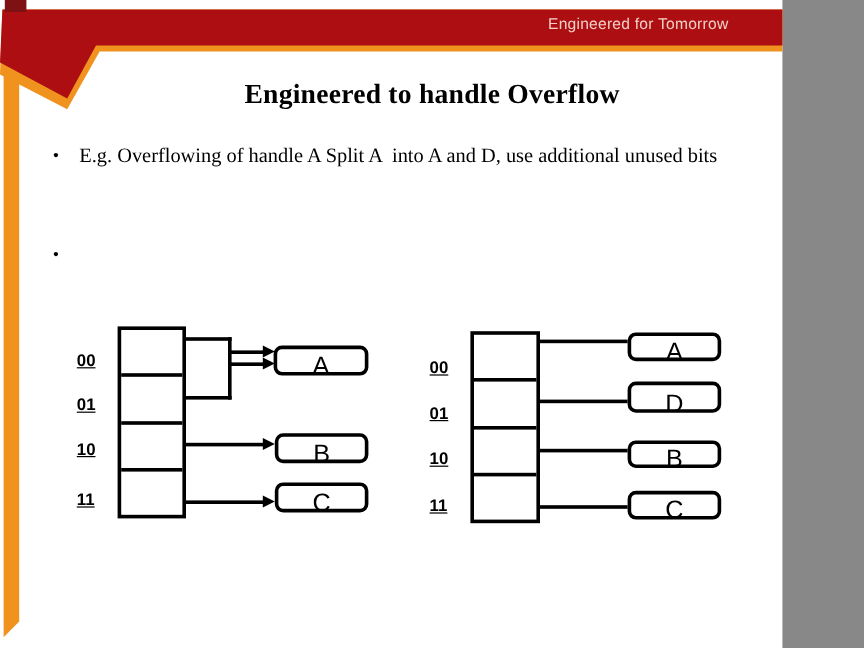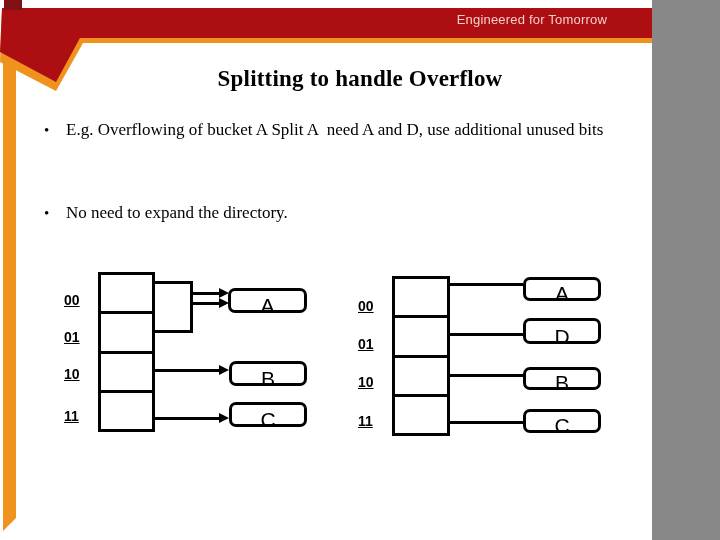--- a/index.html
+++ b/index.html
@@ -68,29 +68,28 @@
 
   <svg class="hdr-svg" viewBox="0 0 720 540" xmlns="http://www.w3.org/2000/svg">
     <polygon points="3,42 16,42 16,518 3,531" style="fill:var(--accent-orange)"></polygon>
     <polygon points="2,8 720,8 720,43 83,43 56,91 0,62" style="fill:var(--accent-orange)"></polygon>
     <polygon points="2,8 720,8 720,38 80,38 56,82 0,52" style="fill:var(--banner-red)"></polygon>
     <rect x="4" y="0" width="18" height="10" style="fill:var(--banner-dark-red)"></rect>
   </svg>
 
   <div class="tagline">Engineered for Tomorrow</div>
 
-  <div class="title">Splitting to handle Overflow</div>
+  <div class="title">Engineered to handle Overflow</div>
 
   <div class="bullet-row b1">
     <span class="dot">•</span>
-    <span class="btxt">E.g. Overflowing of bucket A Split A  need A and D, use additional unused bits</span>
+    <span class="btxt">E.g. Overflowing of handle A Split A  into A and D, use additional unused bits</span>
   </div>
   <div class="bullet-row b2">
     <span class="dot">•</span>
-    <span class="btxt">No need to expand the directory.</span>
   </div>
 
   <div>
 
     <div class="dirlabel" style="left:64px;top:292px;">00</div>
     <div class="dirlabel" style="left:64px;top:329px;">01</div>
     <div class="dirlabel" style="left:64px;top:366px;">10</div>
     <div class="dirlabel" style="left:64px;top:408px;">11</div>
 
     <div class="dirbox" style="left:98px;top:272px;width:57px;height:160px;">

